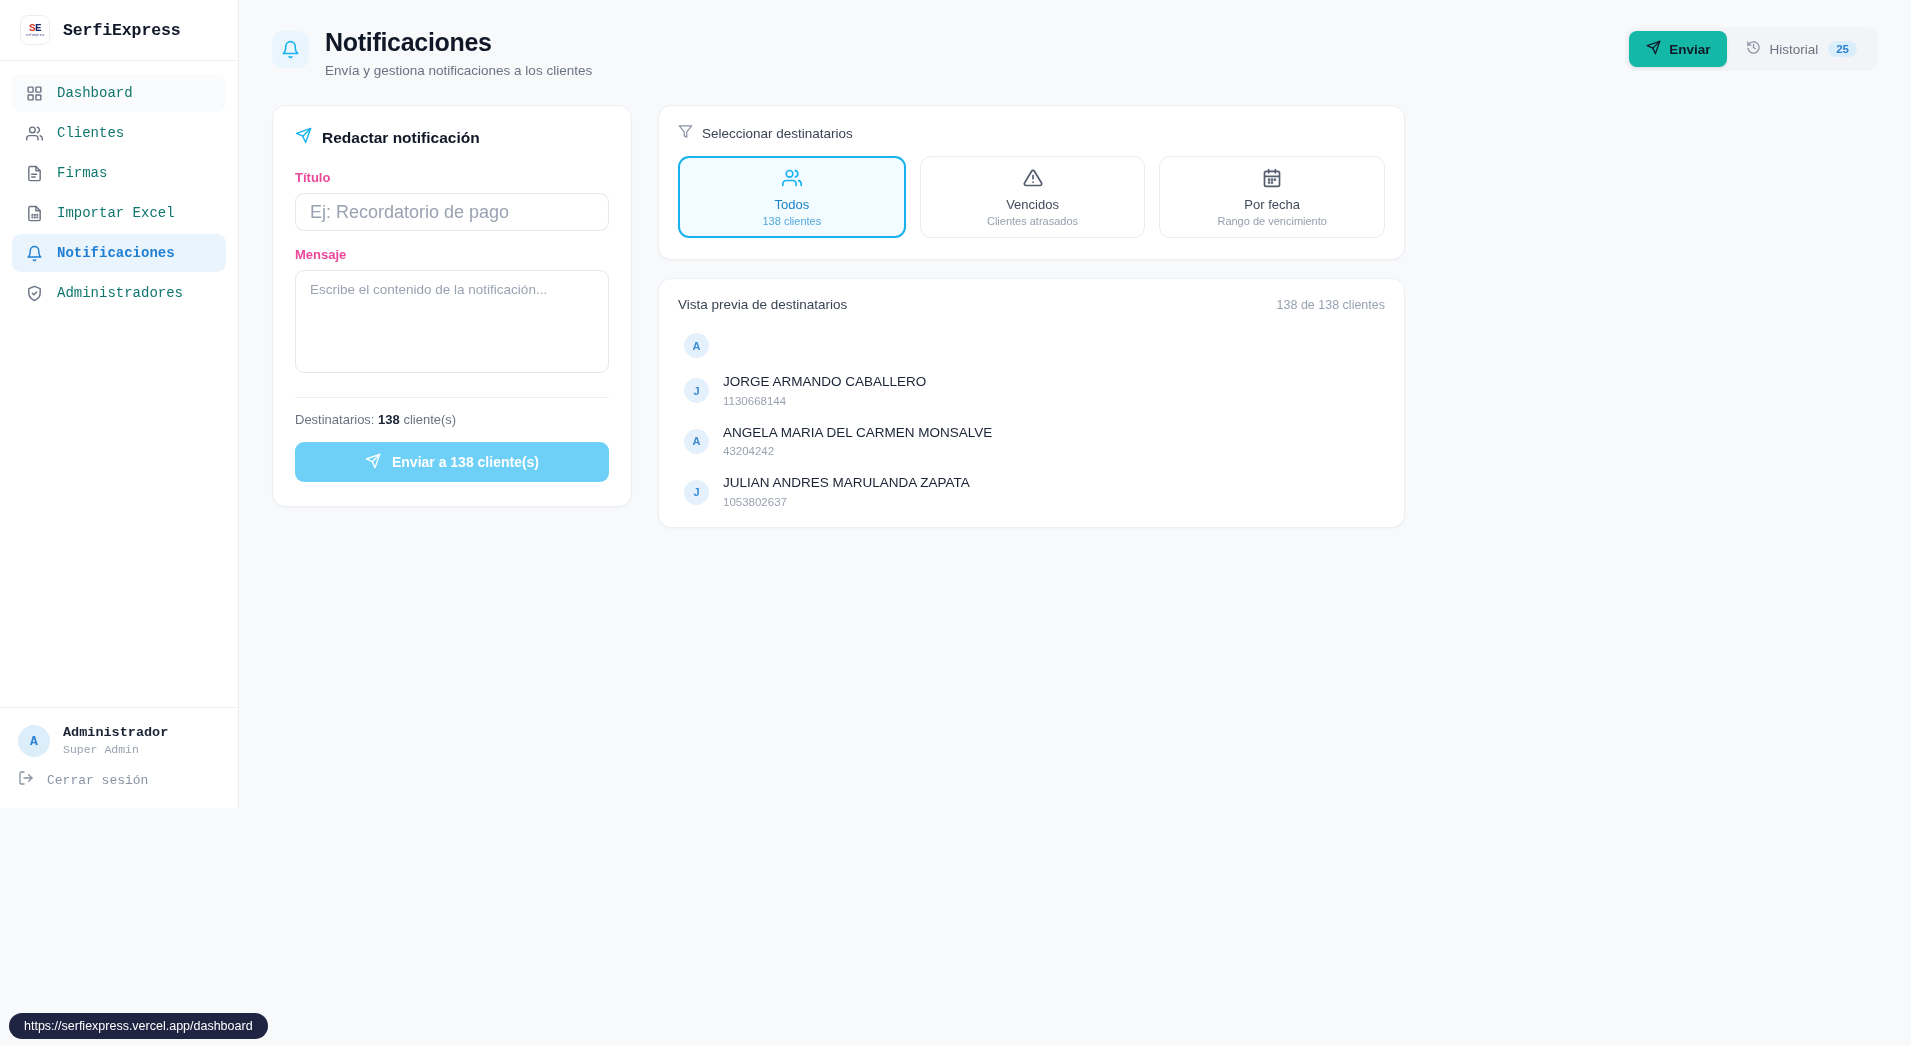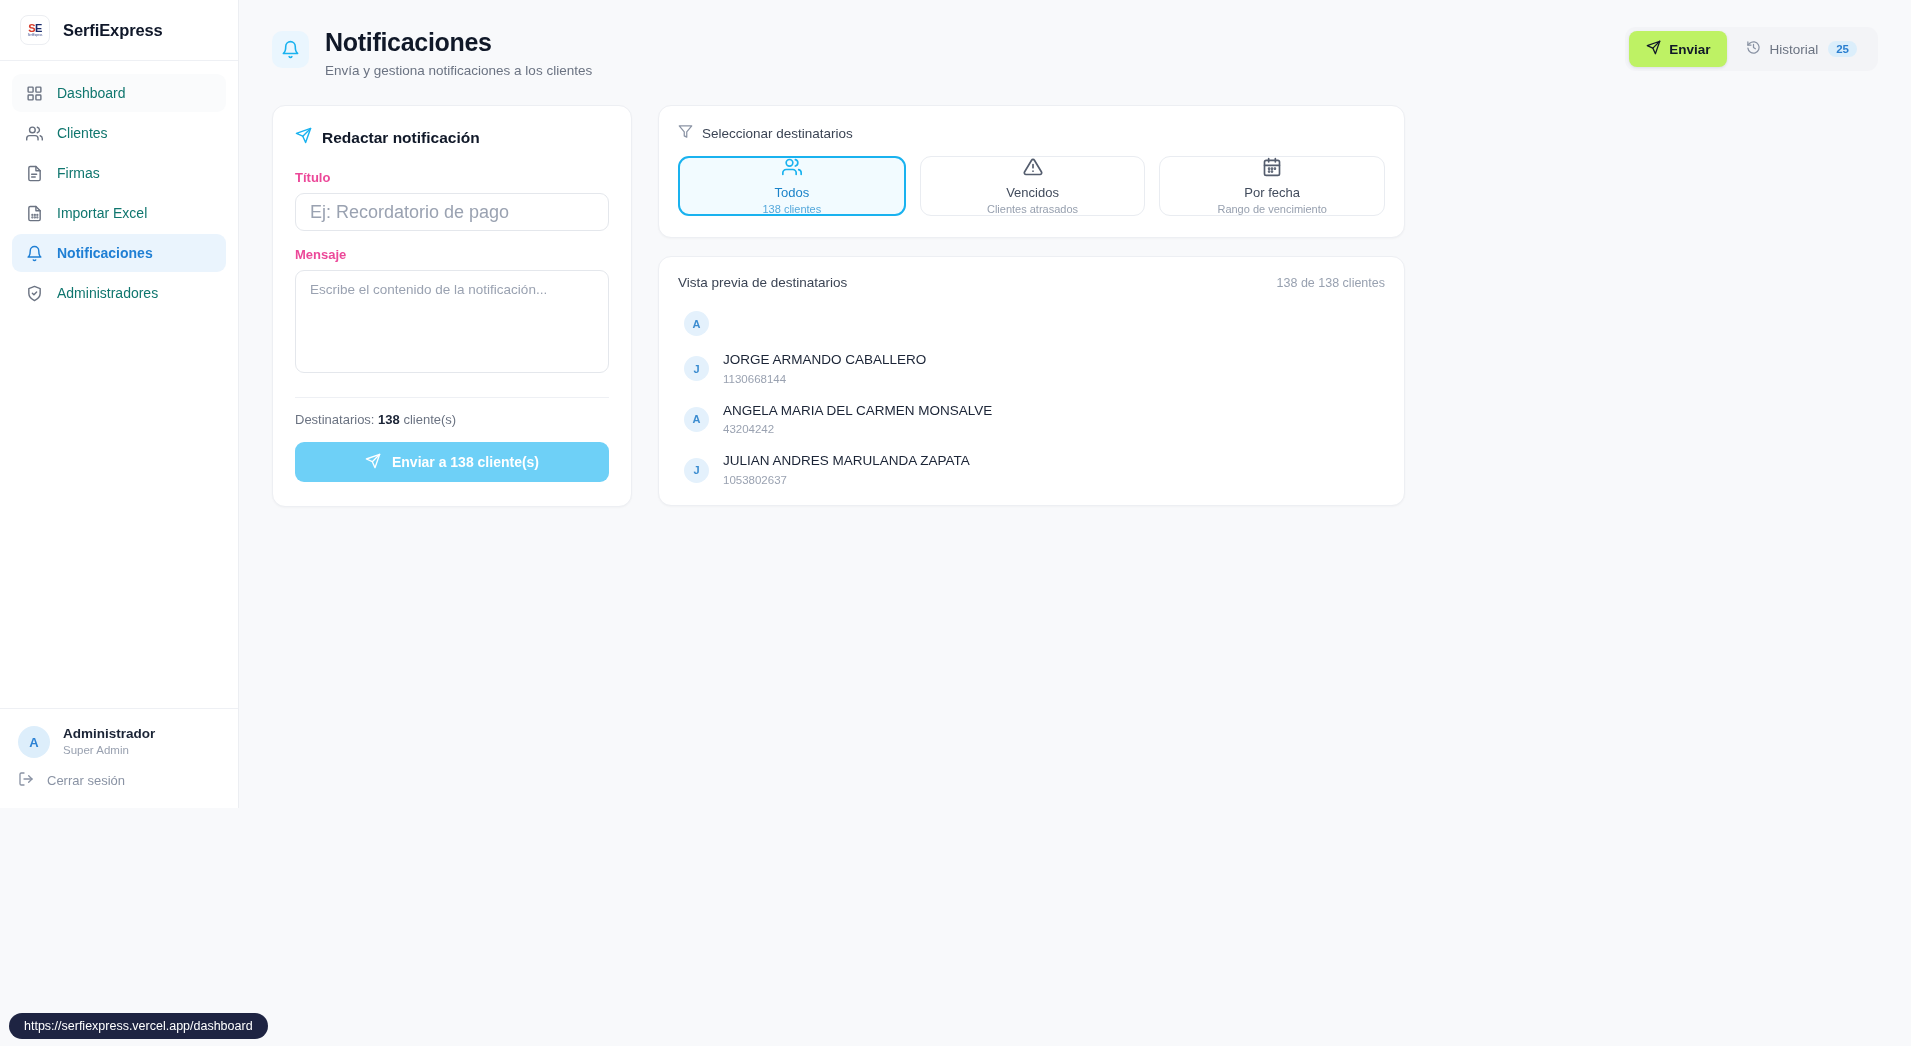--- a/index.html
+++ b/index.html
@@ -16,20 +16,21 @@
     display: flex;
   }
 
   
   .sidebar {
     width: 239px; height: 808px;
     background: #ffffff;
     border-right: 1px solid #eceef2;
     display: flex; flex-direction: column;
     flex: 0 0 239px;
+    font-family: Liberation Mono, monospace;
   }
   .brand {
     height: 61px;
     display: flex; align-items: center; gap: 13px;
     padding: 0 20px;
     border-bottom: 1px solid #eef0f4;
   }
   .brand-logo {
     width: 30px; height: 30px; border-radius: 8px;
     background: #ffffff;
@@ -106,21 +107,21 @@
   }
   .seg-btn {
     height: 36px; border-radius: 8px;
     display: flex; align-items: center; gap: 8px;
     padding: 0 17px;
     font-size: 13.5px; color: #6b7382;
     cursor: pointer; background: transparent; border: none;
     font-family: inherit;
   }
   .seg-btn.active {
-    background: #bef264; color: #101828; font-weight: bold;
+    background: #14b8a6; color: #101828; font-weight: bold;
     box-shadow: 0 1px 3px rgba(16,24,40,0.10);
   }
   .seg-badge {
     background: #dbeefb; color: #2b7fd0;
     border-radius: 10px; padding: 2px 8px;
     font-size: 11.5px; font-weight: bold; margin-left: 2px;
   }
 
   .content { display: flex; gap: 26px; padding: 27px 33px 0 33px; align-items: flex-start; }
 
@@ -166,21 +167,21 @@
 
   
   .right-col { flex: 1 1 auto; display: flex; flex-direction: column; gap: 18px; max-width: 747px; }
   .sel-card { padding: 18px 19px 21px 19px; }
   .sel-head {
     display: flex; align-items: center; gap: 9px;
     font-size: 13.5px; color: #3b4454; margin-bottom: 14px;
   }
   .sel-grid { display: flex; gap: 14px; }
   .sel-opt {
-    flex: 1 1 0; height: 60px; border-radius: 11px;
+    flex: 1 1 0; height: 82px; border-radius: 11px;
     border: 1px solid #e9ecf1; background: #ffffff;
     display: flex; flex-direction: column; align-items: center; justify-content: center;
     gap: 3px; cursor: pointer;
   }
   .sel-opt.active { border: 2px solid #19b2ef; background: #f2fbff; }
   .sel-opt .oi { height: 21px; display: flex; align-items: center; justify-content: center; margin-bottom: 5px; }
   .sel-opt .ol { font-size: 13px; color: #414b5c; }
   .sel-opt.active .ol { color: #1b83c9; }
   .sel-opt .os { font-size: 11px; color: #97a0af; }
   .sel-opt.active .os { color: #54a8db; }

